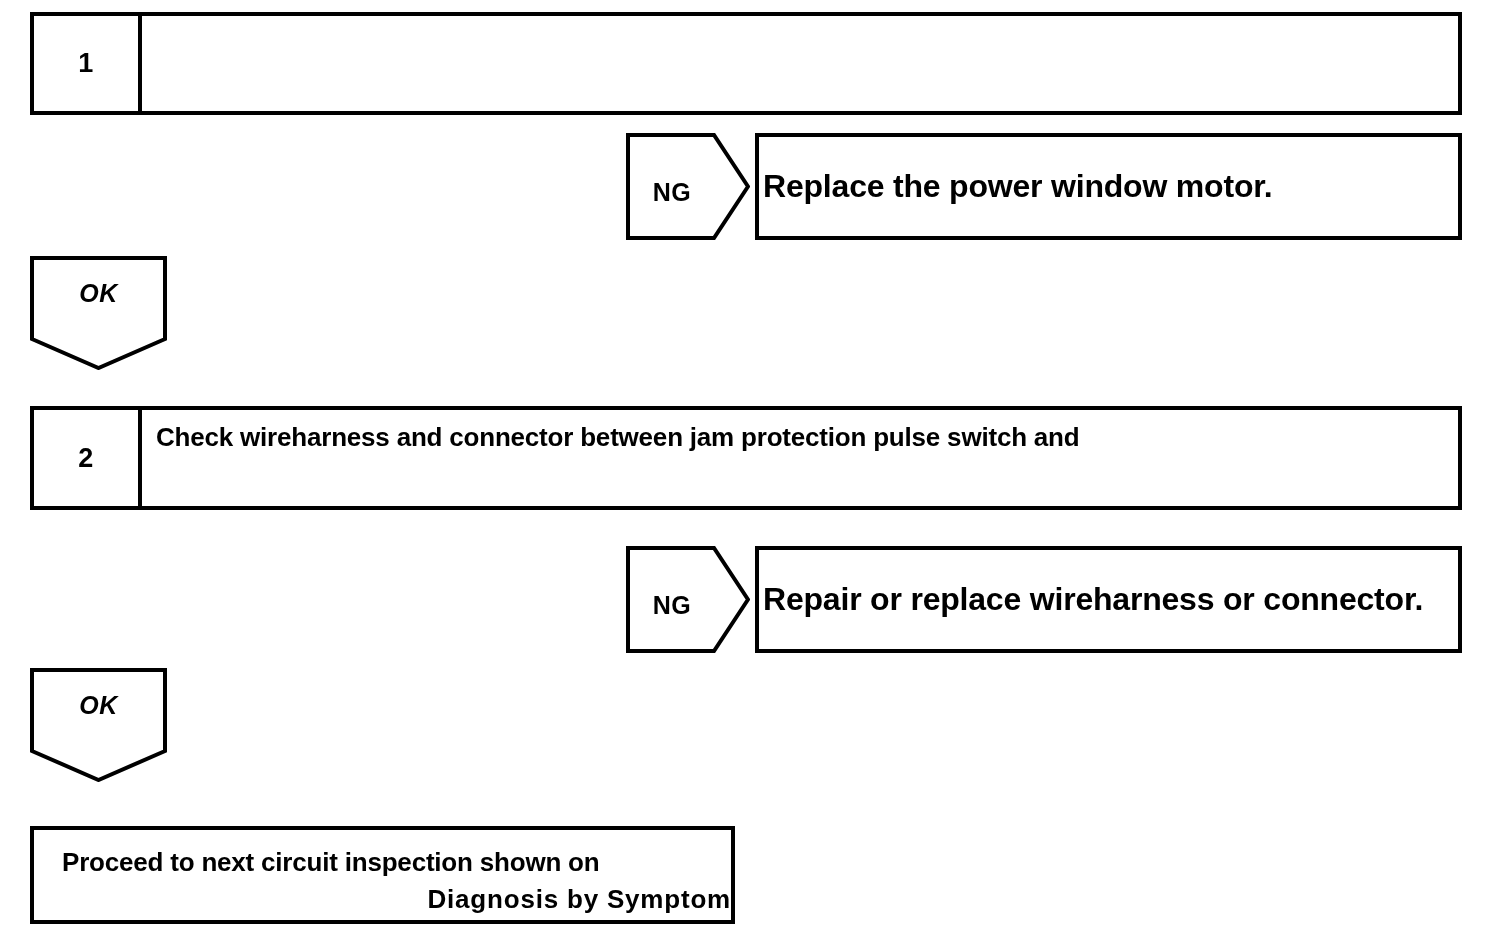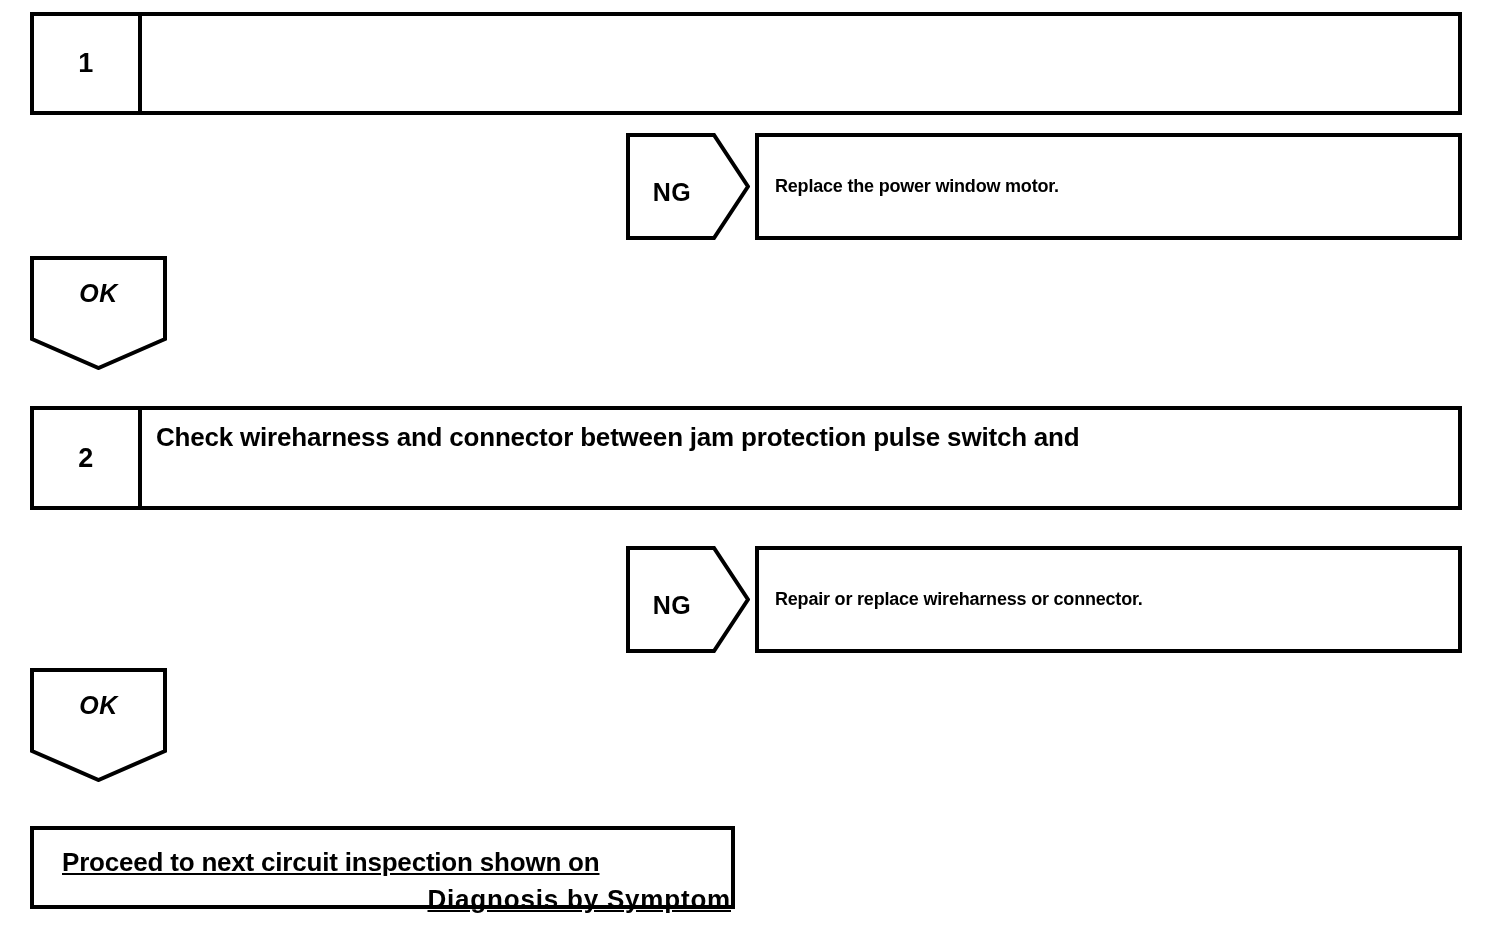--- a/index.html
+++ b/index.html
@@ -54,22 +54,22 @@
   }
 
   
   .result-box {
     position: absolute;
     box-sizing: border-box;
     border: 4px solid #000000;
     background: #ffffff;
     display: flex;
     align-items: center;
-    padding-left: 16px;
-    font-size: 18px;
+    padding-left: 4px;
+    font-size: 32px;
     font-weight: bold;
     color: #000000;
     letter-spacing: -0.2px;
   }
 
   
   .final-box {
     position: absolute;
     box-sizing: border-box;
     border: 4px solid #000000;
@@ -169,18 +169,18 @@
 
   <div class="result-box" style="left:755px; top:546px; width:707px; height:107px;">Repair or replace wireharness or connector.</div>
 
   <div class="ok-tag" style="left:30px; top:668px; width:137px; height:114px;">
     <svg width="137" height="114" viewBox="0 0 137 114">
       <polygon points="2,2 135,2 135,83 68.5,112 2,83" fill="#ffffff" stroke="#000000" stroke-width="4" stroke-linejoin="miter"></polygon>
     </svg>
     <span class="tag-label">OK</span>
   </div>
 
-  <div class="final-box" style="left:30px; top:826px; width:705px; height:83px;text-decoration:underline;">
+  <div class="final-box" style="left:30px; top:826px; width:705px; height:98px;">
     <div class="line1">Proceed to next circuit inspection shown on</div>
     <div class="line2">Diagnosis by Symptom</div>
   </div>
 
 </div>
 
 </body></html>

